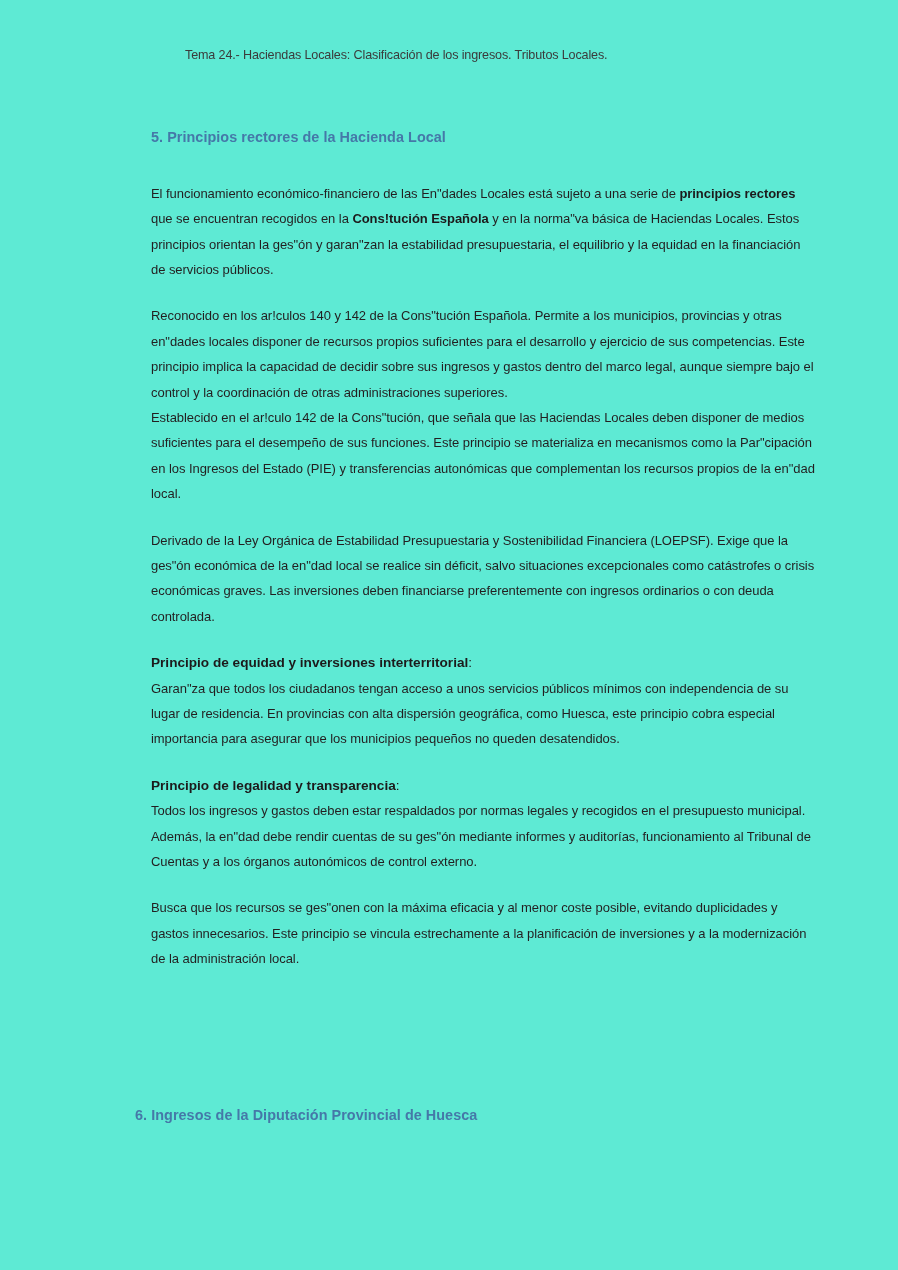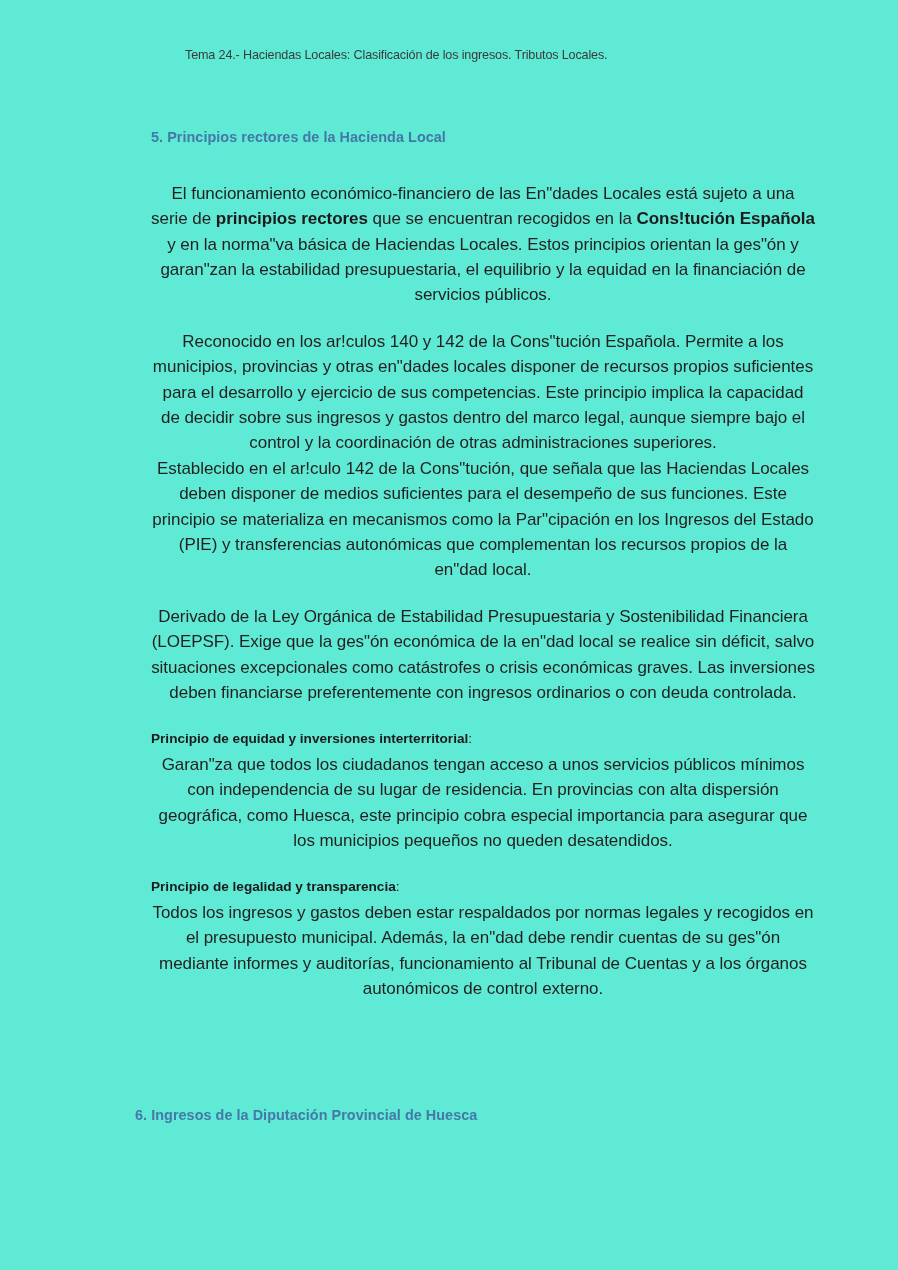--- a/index.html
+++ b/index.html
@@ -41,25 +41,25 @@
   h2.section-heading {
     font-size: 14.4px;
     font-weight: bold;
     color: #4578a8;
     margin: 0;
     letter-spacing: 0.05px;
     line-height: 1.3;
   }
   .section-heading.top { margin-bottom: 34px; }
   .para {
-    font-size: 17px;
+    font-size: 13px;
     line-height: 25.4px;
     color: #231f20;
     margin: 0;
-    text-align: center;
+    text-align: left;
     letter-spacing: -0.05px;
   }
   .para b, .lead-in {
     font-weight: bold;
     color: #1c1a1b;
   }
   .block { margin-top: 21px; }
   .block.tight { margin-top: 0px; }
   .lead-in-line {
     font-size: 13.6px;
@@ -108,19 +108,20 @@
       <div class="lead-in-line"><b class="lead-in">Principio de equidad y inversiones interterritorial</b><span class="colon">:</span></div>
       <p class="para">Garan"za que todos los ciudadanos tengan acceso a unos servicios públicos mínimos con independencia de su lugar de residencia. En provincias con alta dispersión geográfica, como Huesca, este principio cobra especial importancia para asegurar que los municipios pequeños no queden desatendidos.</p>
     </div>
 
     <div class="block">
       <div class="lead-in-line"><b class="lead-in">Principio de legalidad y transparencia</b><span class="colon">:</span></div>
       <p class="para">Todos los ingresos y gastos deben estar respaldados por normas legales y recogidos en el presupuesto municipal. Además, la en"dad debe rendir cuentas de su ges"ón mediante informes y auditorías, funcionamiento al Tribunal de Cuentas y a los órganos autonómicos de control externo.</p>
     </div>
 
     <div class="block">
+      <p class="para">Busca que los recursos se ges"onen con la máxima eficacia y al menor coste posible, evitando duplicidades y gastos innecesarios. Este principio se vincula estrechamente a la planificación de inversiones y a la modernización de la administración local.</p>
     </div>
 
   </div>
 
   <h2 class="final-heading">6. Ingresos de la Diputación Provincial de Huesca</h2>
 
 </div>
 
 </body></html>

